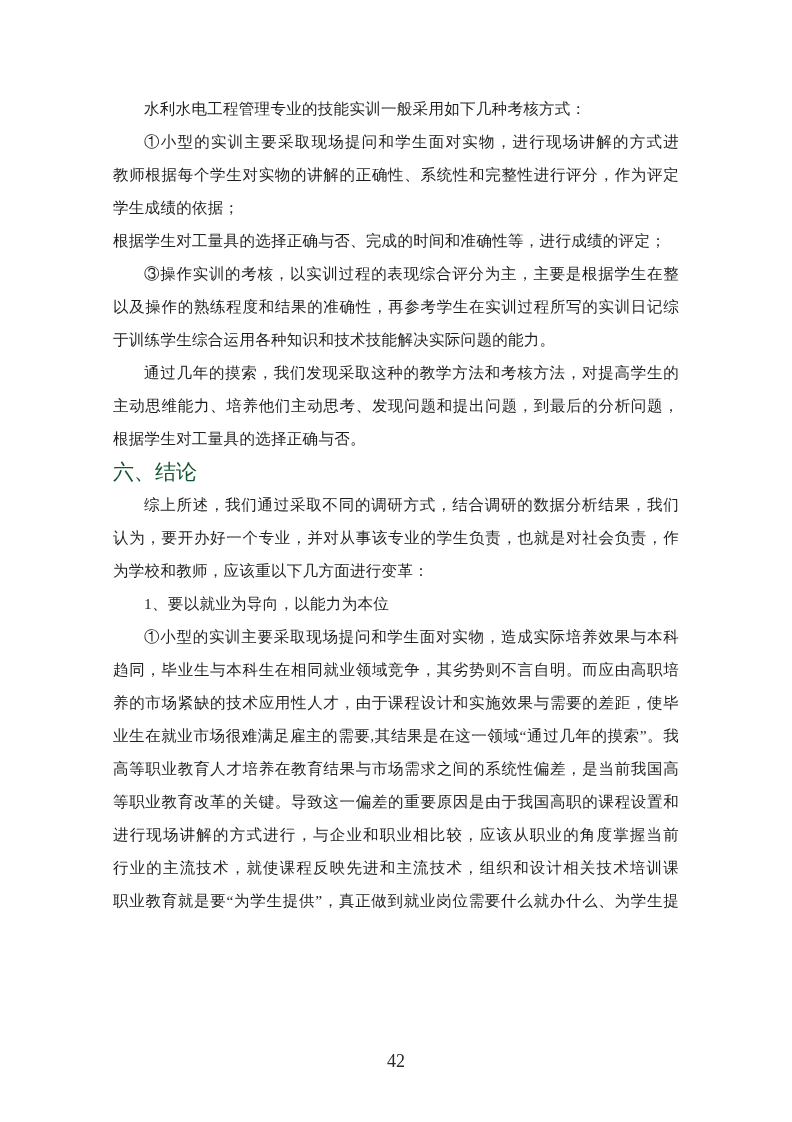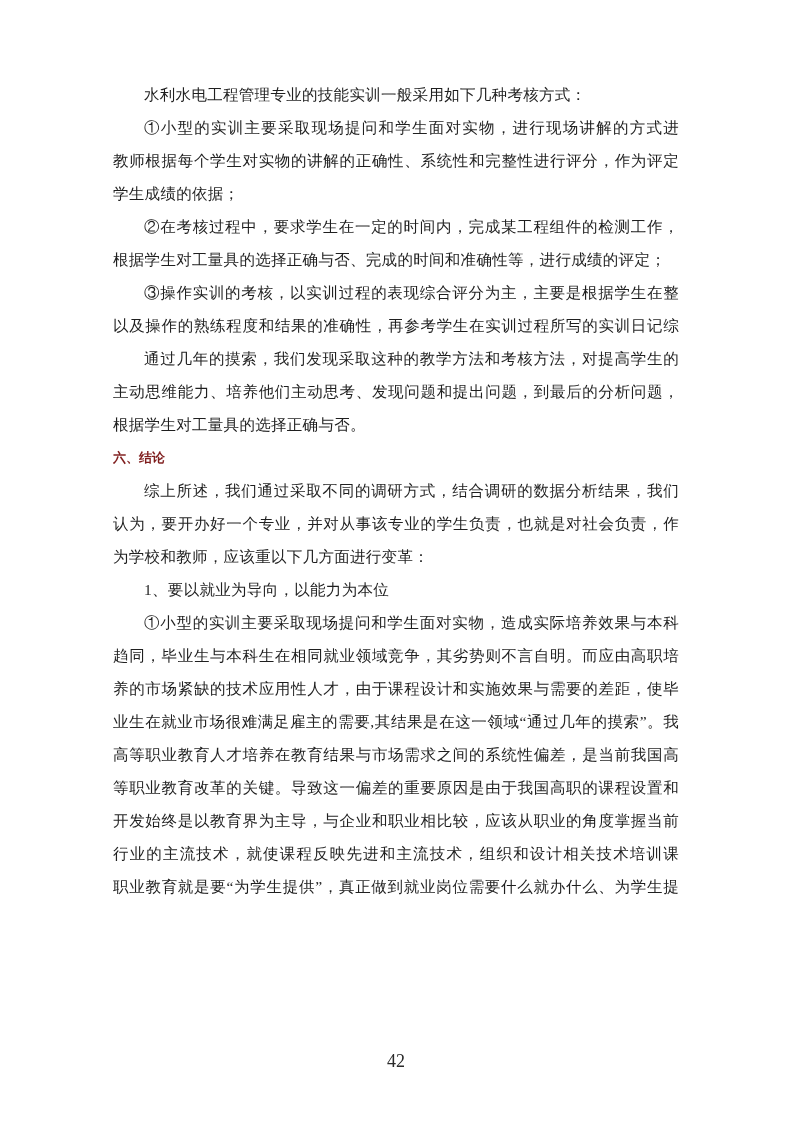--- a/index.html
+++ b/index.html
@@ -11,21 +11,21 @@
     position: relative;
     width: 792px;
     height: 1122px;
     background: #ffffff;
     overflow: hidden;
     font-family: "Liberation Serif", "DejaVu Serif", serif;
     color: #1f1f1f;
   }
   .content {
     position: absolute;
-    top: 78px;
+    top: 92px;
     left: 113px;
     width: 566px;
   }
   .line {
     height: 33px;
     line-height: 33px;
     font-size: 15.5px;
     letter-spacing: 0.3px;
     overflow: hidden;
     text-align: left;
@@ -33,24 +33,24 @@
   .line.fill {
     text-align: justify;
     text-align-last: justify;
   }
   .line.indent {
     text-indent: 31px;
   }
   .heading {
     height: 33px;
     line-height: 33px;
-    font-size: 13px;
-    font-weight: bold;
+    font-size: 21px;
+    font-weight: normal;
     font-family: "Liberation Sans", "DejaVu Sans", sans-serif;
-    color: #7f1d1d;
+    color: #14532d;
     overflow: hidden;
   }
   .footer {
     position: absolute;
     top: 1051px;
     left: 0;
     width: 792px;
     text-align: center;
     font-size: 18px;
     color: #2a2a2a;
@@ -59,36 +59,36 @@
 </style>
 </head>
 <body>
 
 <div class="page">
   <div class="content">
     <div class="line indent">水利水电工程管理专业的技能实训一般采用如下几种考核方式：</div>
     <div class="line indent fill">①小型的实训主要采取现场提问和学生面对实物，进行现场讲解的方式进行。</div>
     <div class="line fill">教师根据每个学生对实物的讲解的正确性、系统性和完整性进行评分，作为评定</div>
     <div class="line">学生成绩的依据；</div>
-    <div class="line indent fill">②在考核过程中，要求学生在一定的时间内，完成某工程组件的检测工作，</div>
     <div class="line">根据学生对工量具的选择正确与否、完成的时间和准确性等，进行成绩的评定；</div>
     <div class="line indent fill">③操作实训的考核，以实训过程的表现综合评分为主，主要是根据学生在整</div>
     <div class="line fill">以及操作的熟练程度和结果的准确性，再参考学生在实训过程所写的实训日记综</div>
+    <div class="line">于训练学生综合运用各种知识和技术技能解决实际问题的能力。</div>
     <div class="line indent fill">通过几年的摸索，我们发现采取这种的教学方法和考核方法，对提高学生的</div>
     <div class="line fill">主动思维能力、培养他们主动思考、发现问题和提出问题，到最后的分析问题，</div>
     <div class="line">根据学生对工量具的选择正确与否。</div>
     <div class="heading">六、结论</div>
     <div class="line indent fill">综上所述，我们通过采取不同的调研方式，结合调研的数据分析结果，我们</div>
     <div class="line fill">认为，要开办好一个专业，并对从事该专业的学生负责，也就是对社会负责，作</div>
     <div class="line">为学校和教师，应该重以下几方面进行变革：</div>
     <div class="line indent">1、要以就业为导向，以能力为本位</div>
     <div class="line indent fill">①小型的实训主要采取现场提问和学生面对实物，造成实际培养效果与本科</div>
     <div class="line fill">趋同，毕业生与本科生在相同就业领域竞争，其劣势则不言自明。而应由高职培</div>
     <div class="line fill">养的市场紧缺的技术应用性人才，由于课程设计和实施效果与需要的差距，使毕</div>
     <div class="line fill">业生在就业市场很难满足雇主的需要,其结果是在这一领域“通过几年的摸索”。我国</div>
     <div class="line fill">高等职业教育人才培养在教育结果与市场需求之间的系统性偏差，是当前我国高</div>
     <div class="line fill">等职业教育改革的关键。导致这一偏差的重要原因是由于我国高职的课程设置和</div>
-    <div class="line fill">开发始终是以教育界为主导，与企业和职业相比较，应该从职业的角度掌握当前</div>
+    <div class="line fill">进行现场讲解的方式进行，与企业和职业相比较，应该从职业的角度掌握当前</div>
     <div class="line fill">行业的主流技术，就使课程反映先进和主流技术，组织和设计相关技术培训课程。</div>
     <div class="line fill">职业教育就是要“为学生提供”，真正做到就业岗位需要什么就办什么、为学生提供</div>
   </div>
   <div class="footer">42</div>
 </div>
 
 </body></html>

